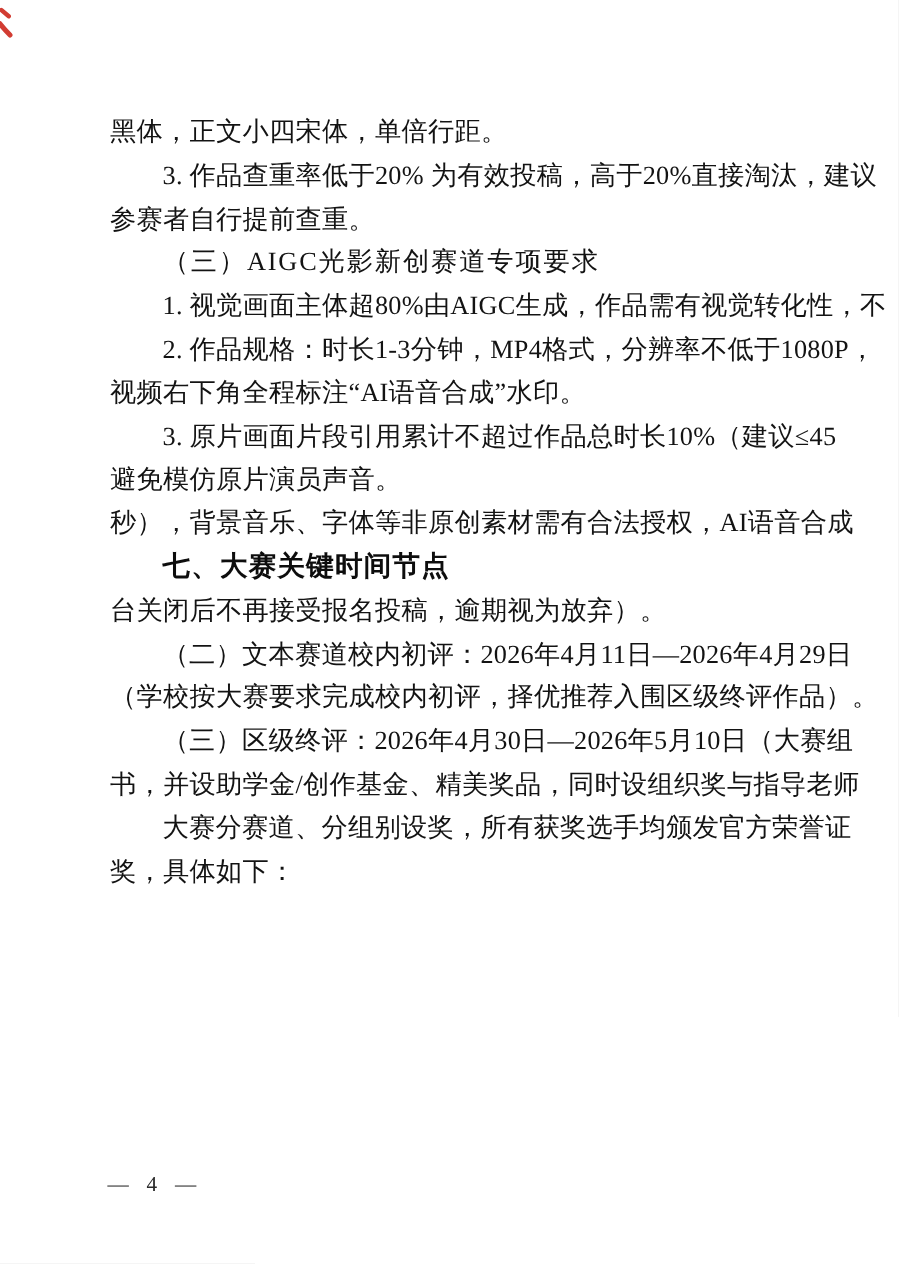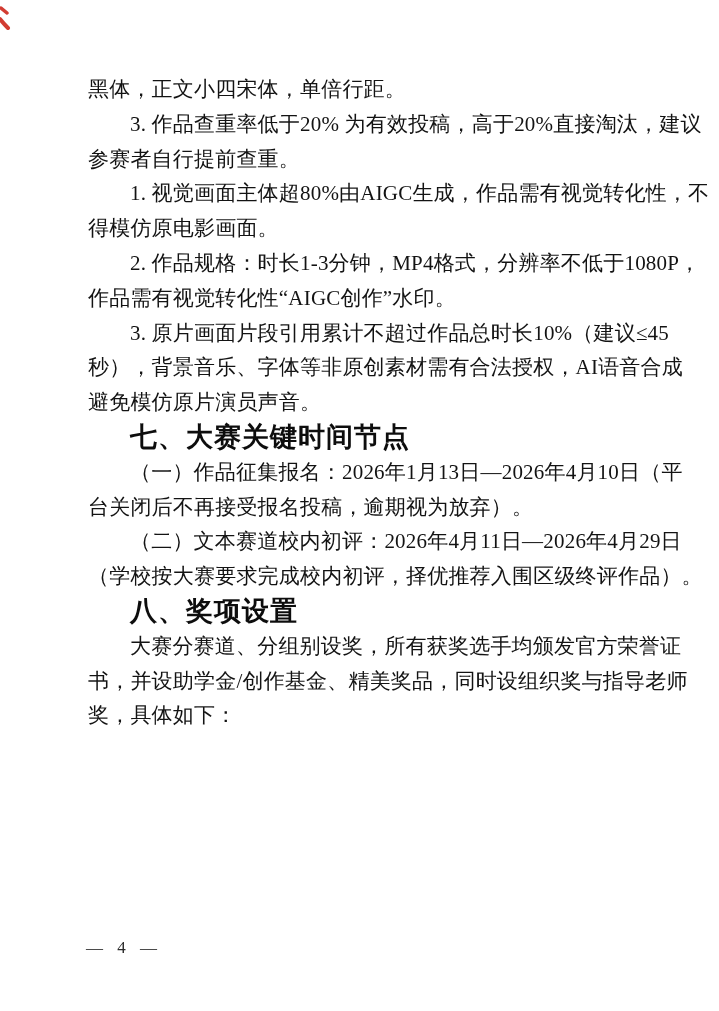--- a/index.html
+++ b/index.html
@@ -21,38 +21,38 @@
     position: absolute;
     left: 0;
     top: 2px;
     width: 46px;
     height: 34px;
     pointer-events: none;
   }
   .content {
     position: absolute;
     left: 88px;
-    top: 72px;
+    top: 88px;
     width: 546px;
   }
   .line {
     height: 34.8px;
     line-height: 34.8px;
     font-size: 21px;
     letter-spacing: 0.2px;
     white-space: nowrap;
   }
   .line.indent {
     padding-left: 42px;
     font-family: Liberation Serif, serif;
   }
   .line.heading {
     font-family: "Liberation Sans", "DejaVu Sans", sans-serif;
     font-weight: bold;
-    font-size: 27px;
+    font-size: 22px;
     letter-spacing: 1px;
     color: #0d0d0d;
   }
   .line.sub-heading {
     letter-spacing: 1.5px;
   }
   .page-number {
     position: absolute;
     left: 86px;
     top: 938px;
@@ -69,33 +69,32 @@
 
   <svg class="red-marks" viewBox="0 0 46 34" xmlns="http://www.w3.org/2000/svg" style="color: rgb(210, 60, 50);">
     <path d="M1 6 L7 11" stroke="currentColor" stroke-width="3.5" fill="none" stroke-linecap="round"></path>
     <path d="M0 17 Q4 22 8 26" stroke="currentColor" stroke-width="4" fill="none" stroke-linecap="round"></path>
   </svg>
 
   <div class="content">
       <div class="line body">黑体，正文小四宋体，单倍行距。</div>
       <div class="line body indent">3. 作品查重率低于20% 为有效投稿，高于20%直接淘汰，建议</div>
       <div class="line body">参赛者自行提前查重。</div>
+      <div class="line sub-heading indent">（三）AIGC光影新创赛道专项要求</div>
       <div class="line body indent">1. 视觉画面主体超80%由AIGC生成，作品需有视觉转化性，不</div>
-      <div class="line body">得模仿原电影画面。</div>
       <div class="line body indent">2. 作品规格：时长1-3分钟，MP4格式，分辨率不低于1080P，</div>
-      <div class="line body">作品需有视觉转化性“AIGC创作”水印。</div>
+      <div class="line body">视频右下角全程标注“AI语音合成”水印。</div>
       <div class="line body indent">3. 原片画面片段引用累计不超过作品总时长10%（建议≤45</div>
+      <div class="line body">避免模仿原片演员声音。</div>
       <div class="line body">秒），背景音乐、字体等非原创素材需有合法授权，AI语音合成</div>
-      <div class="line body">避免模仿原片演员声音。</div>
       <div class="line heading indent">七、大赛关键时间节点</div>
-      <div class="line body indent">（一）作品征集报名：2026年1月13日—2026年4月10日（平</div>
       <div class="line body">台关闭后不再接受报名投稿，逾期视为放弃）。</div>
       <div class="line body indent">（二）文本赛道校内初评：2026年4月11日—2026年4月29日</div>
       <div class="line body">（学校按大赛要求完成校内初评，择优推荐入围区级终评作品）。</div>
-      <div class="line heading indent">八、奖项设置</div>
+      <div class="line body indent">（三）区级终评：2026年4月30日—2026年5月10日（大赛组</div>
+      <div class="line body">书，并设助学金/创作基金、精美奖品，同时设组织奖与指导老师</div>
       <div class="line body indent">大赛分赛道、分组别设奖，所有获奖选手均颁发官方荣誉证</div>
-      <div class="line body">书，并设助学金/创作基金、精美奖品，同时设组织奖与指导老师</div>
       <div class="line body">奖，具体如下：</div>
     </div>
 
   <div class="page-number">— 4 —</div>
 
 </div>
 
 </body></html>

